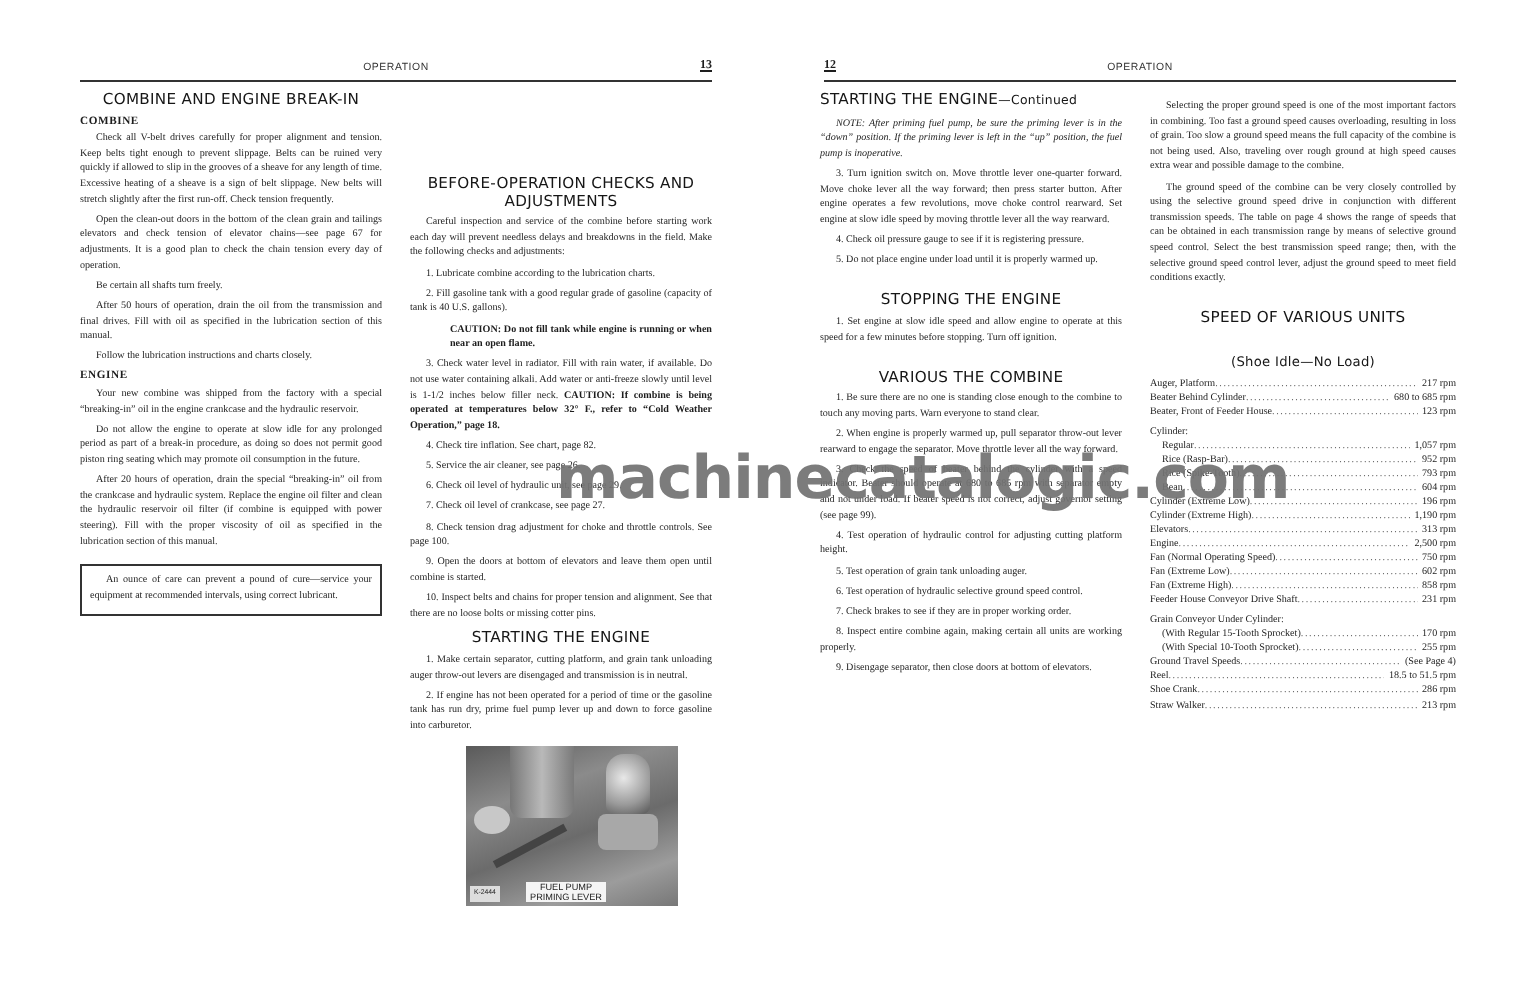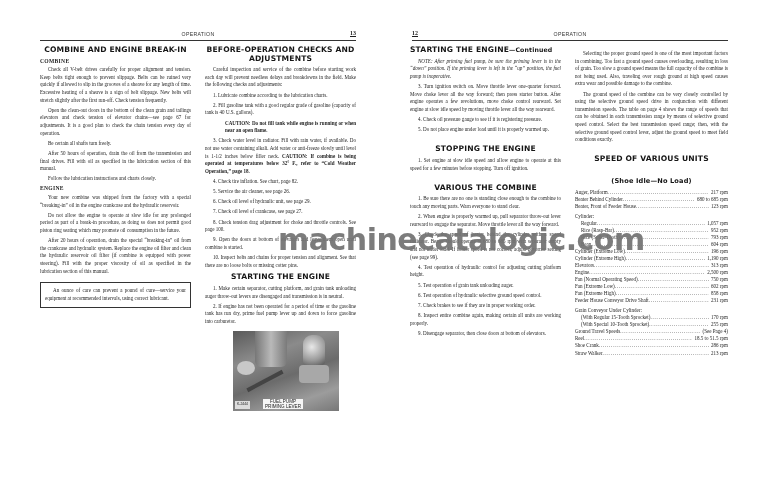--- a/index.html
+++ b/index.html
@@ -16,25 +16,25 @@
   #page-left .running-head { left: 40px; width: 316px; }
   #page-right .running-head { left: 28px; width: 316px; }
   .running-head .rh-title { position: absolute; left: 0; right: 0; text-align: center; top: 0;
     font-family: "Liberation Sans", sans-serif; font-size: 5.2px; letter-spacing: 0.3px; color: #333; }
   .running-head .rh-num { position: absolute; top: -1px; font-size: 6px; font-weight: bold; text-decoration: underline; }
   #page-left .rh-num { right: 0; }
   #page-right .rh-num { left: 0; }
 
   .col { position: absolute; top: 46px; width: 151px; font-size: 5.05px; line-height: 7.6px; text-align: justify; }
   #col-l1 { left: 40px; }
-  #col-l2 { left: 205px; }
+  #col-l2 { left: 205px; margin-top: 42px; }
   #col-r1 { left: 410px; }
   #col-r2 { left: 575px; width: 153px; }
 
-  h2 { font-family: "DejaVu Sans", sans-serif; font-weight: bold; font-size: 7.6px; line-height: 8.6px;
+  h2 { font-family: "DejaVu Sans", sans-serif; font-weight: normal; font-size: 7.6px; line-height: 8.6px;
     margin: 0 0 3px 0; text-align: center; letter-spacing: 0.15px; color: #161616; }
   h2.left { text-align: left; }
   h2 .cont { font-size: 6.2px; }
   h3 { font-family: "Liberation Serif", serif; font-weight: bold; font-size: 5.6px; margin: 2px 0 1px 0; letter-spacing: 0.3px; }
   p { margin: 0 0 2.6px 0; text-indent: 8px; }
   .bold { font-weight: bold; }
   .italic { font-style: italic; }
   .caution { font-weight: bold; margin-left: 20px; text-indent: 0; }
   .spacer { height: 9px; }
 

